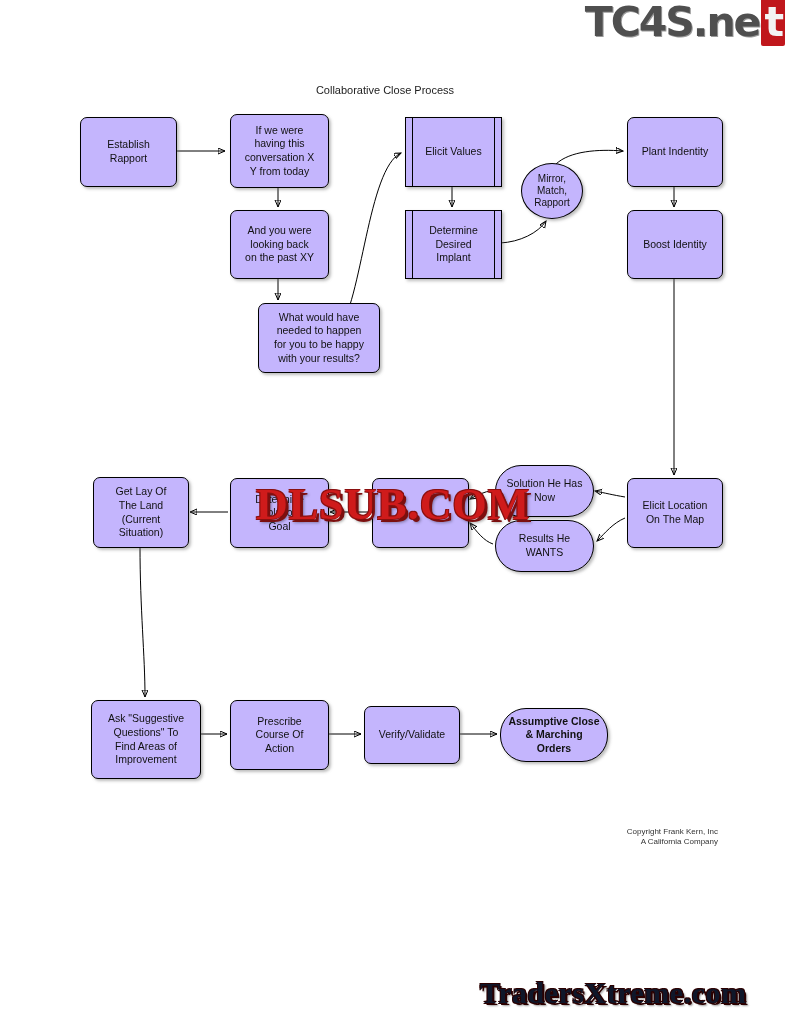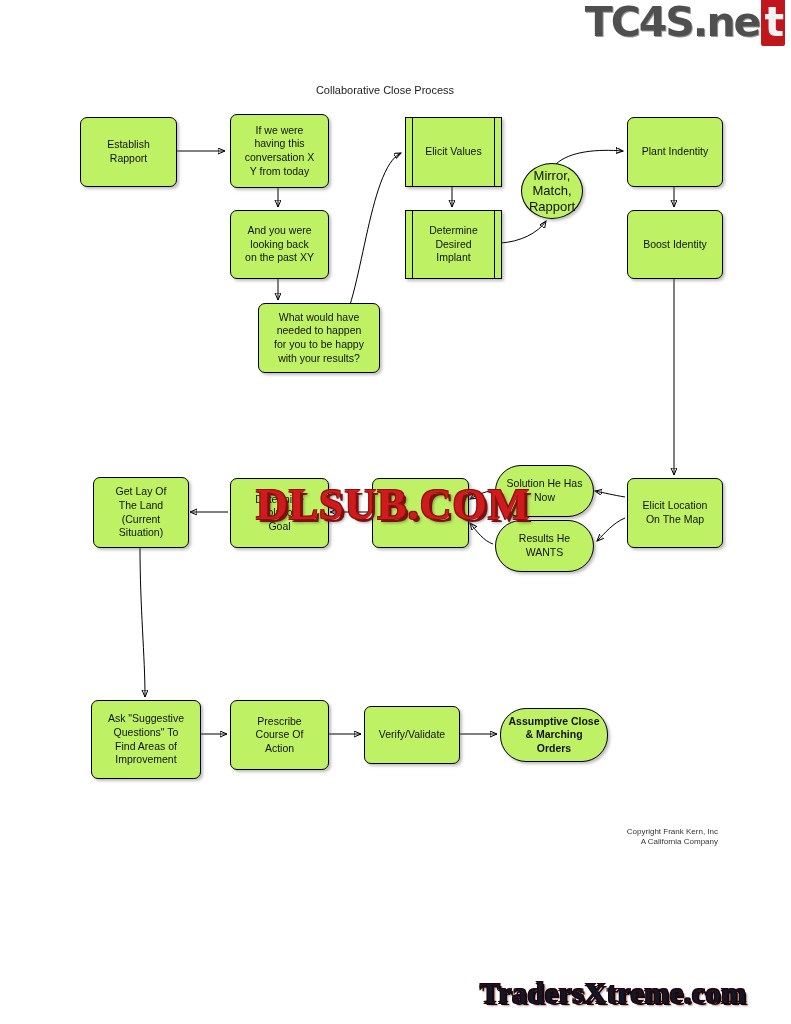--- a/index.html
+++ b/index.html
@@ -6,29 +6,29 @@
   #canvas{
     position:relative;width:791px;height:1024px;background:#ffffff;
     font-family:"Liberation Sans", sans-serif;overflow:hidden;
   }
   
   #connectors{position:absolute;left:0;top:0;z-index:1;}
   #connectors path{stroke:#000;stroke-width:1;fill:none;}
 
   
   .shape{
-    position:absolute;background:#bef264;border:1px solid #000;
+    position:absolute;background:#c4b5fd;border:1px solid #000;
     display:flex;align-items:center;justify-content:center;text-align:center;
     font-size:10.5px;line-height:1.3;color:#111;z-index:2;
     box-shadow:2px 2px 3px rgba(110,110,110,0.45);
   }
   .shape .lbl{white-space:pre-line;padding:2px 3px;}
   .rounded{border-radius:7px;}
   .stadium{border-radius:26px;}
-  .ellipse{border-radius:50%;font-size:13px;line-height:1.2;}
+  .ellipse{border-radius:50%;font-size:10px;line-height:1.2;}
   .process{border-radius:0;}
   .process::before,.process::after{
     content:"";position:absolute;top:0;bottom:0;width:0;border-left:1px solid #000;
   }
   .process::before{left:6px;}
   .process::after{right:6px;}
 
   
   #n-establish{left:80px;top:117px;width:95px;height:68px;}
   #n-conversation{left:230px;top:114px;width:97px;height:72px;}

